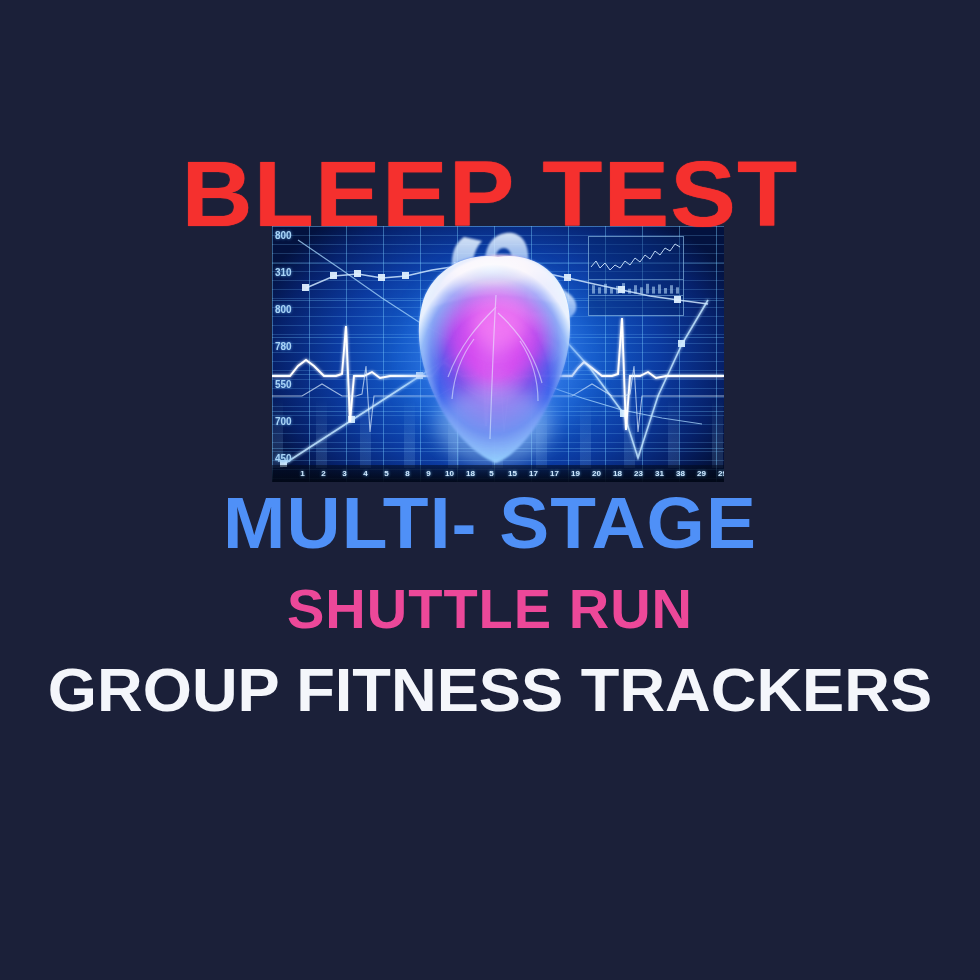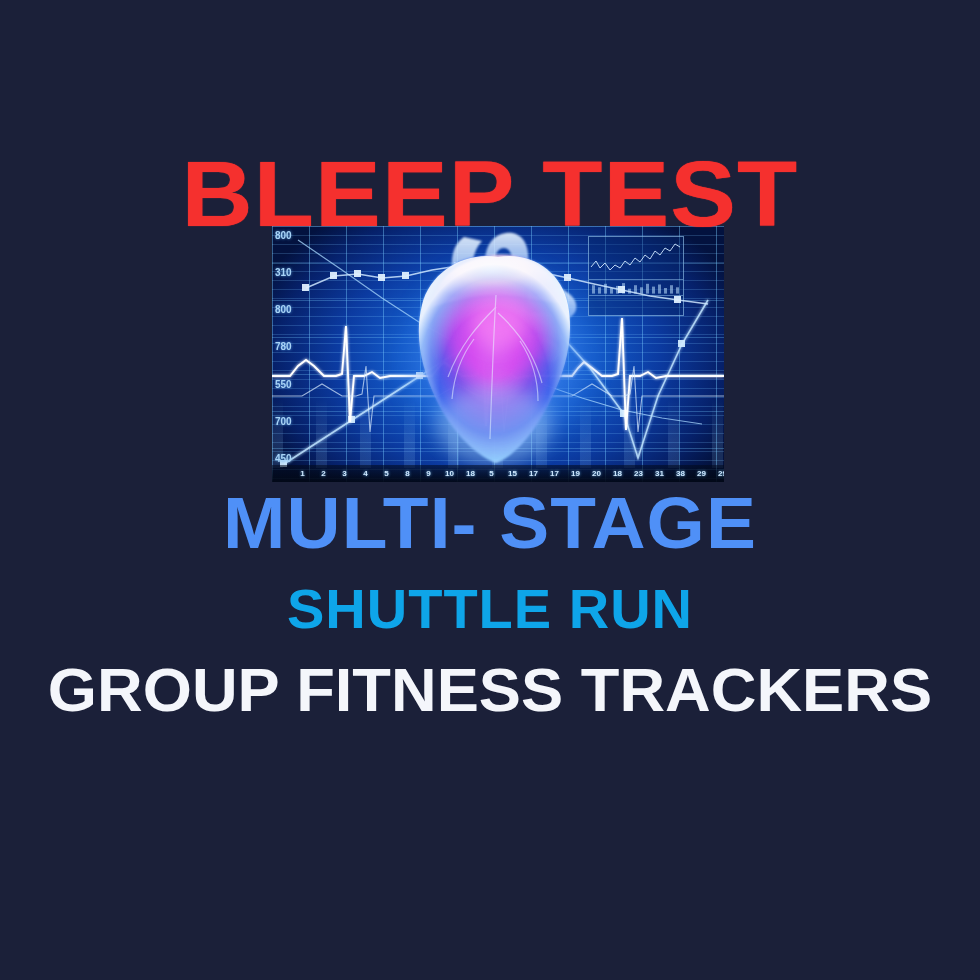--- a/index.html
+++ b/index.html
@@ -179,21 +179,21 @@
     letter-spacing: 1px;
     color: #4f90f7;
     transform: scaleX(1.04);
     z-index: 5;
   }
   #subtitle-shuttle-run {
     top: 581px;
     font-size: 56px;
     line-height: 56px;
     letter-spacing: 1px;
-    color: #0ea5e9;
+    color: #ec4899;
     transform: scaleX(1.0);
     z-index: 5;
   }
   #subtitle-group-fitness {
     top: 659px;
     font-size: 62px;
     line-height: 62px;
     letter-spacing: 0px;
     color: #f4f6fb;
     transform: scaleX(1.02);

